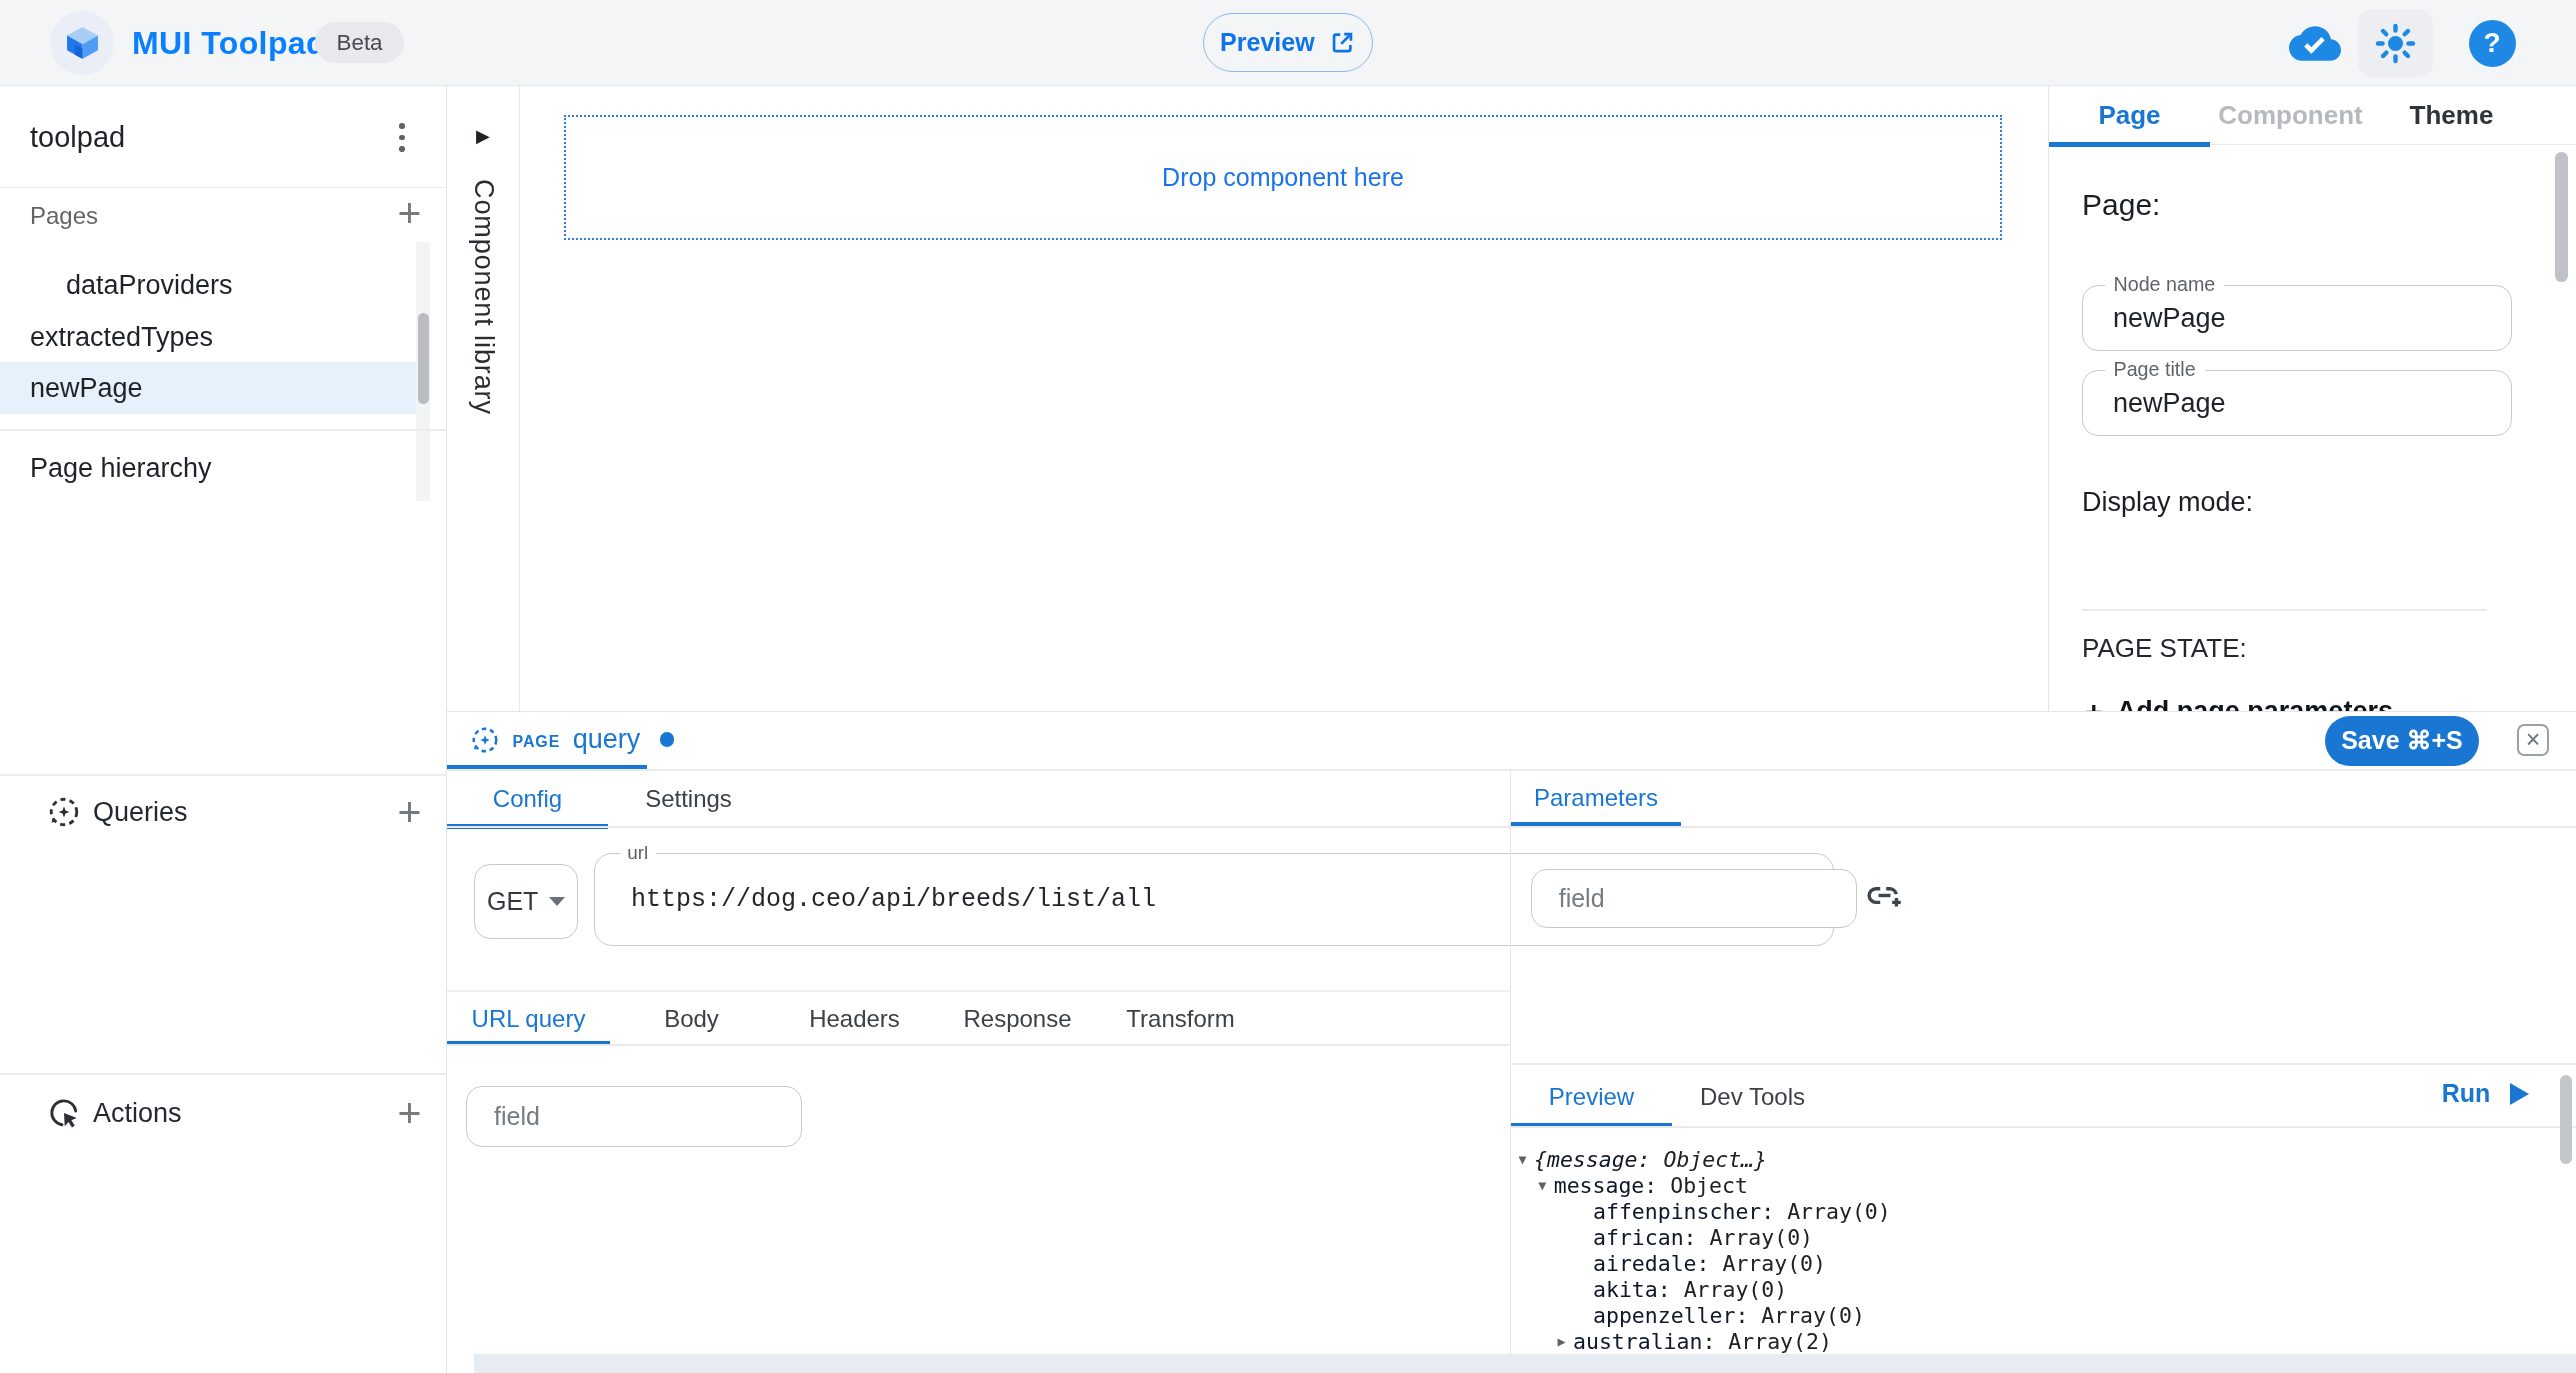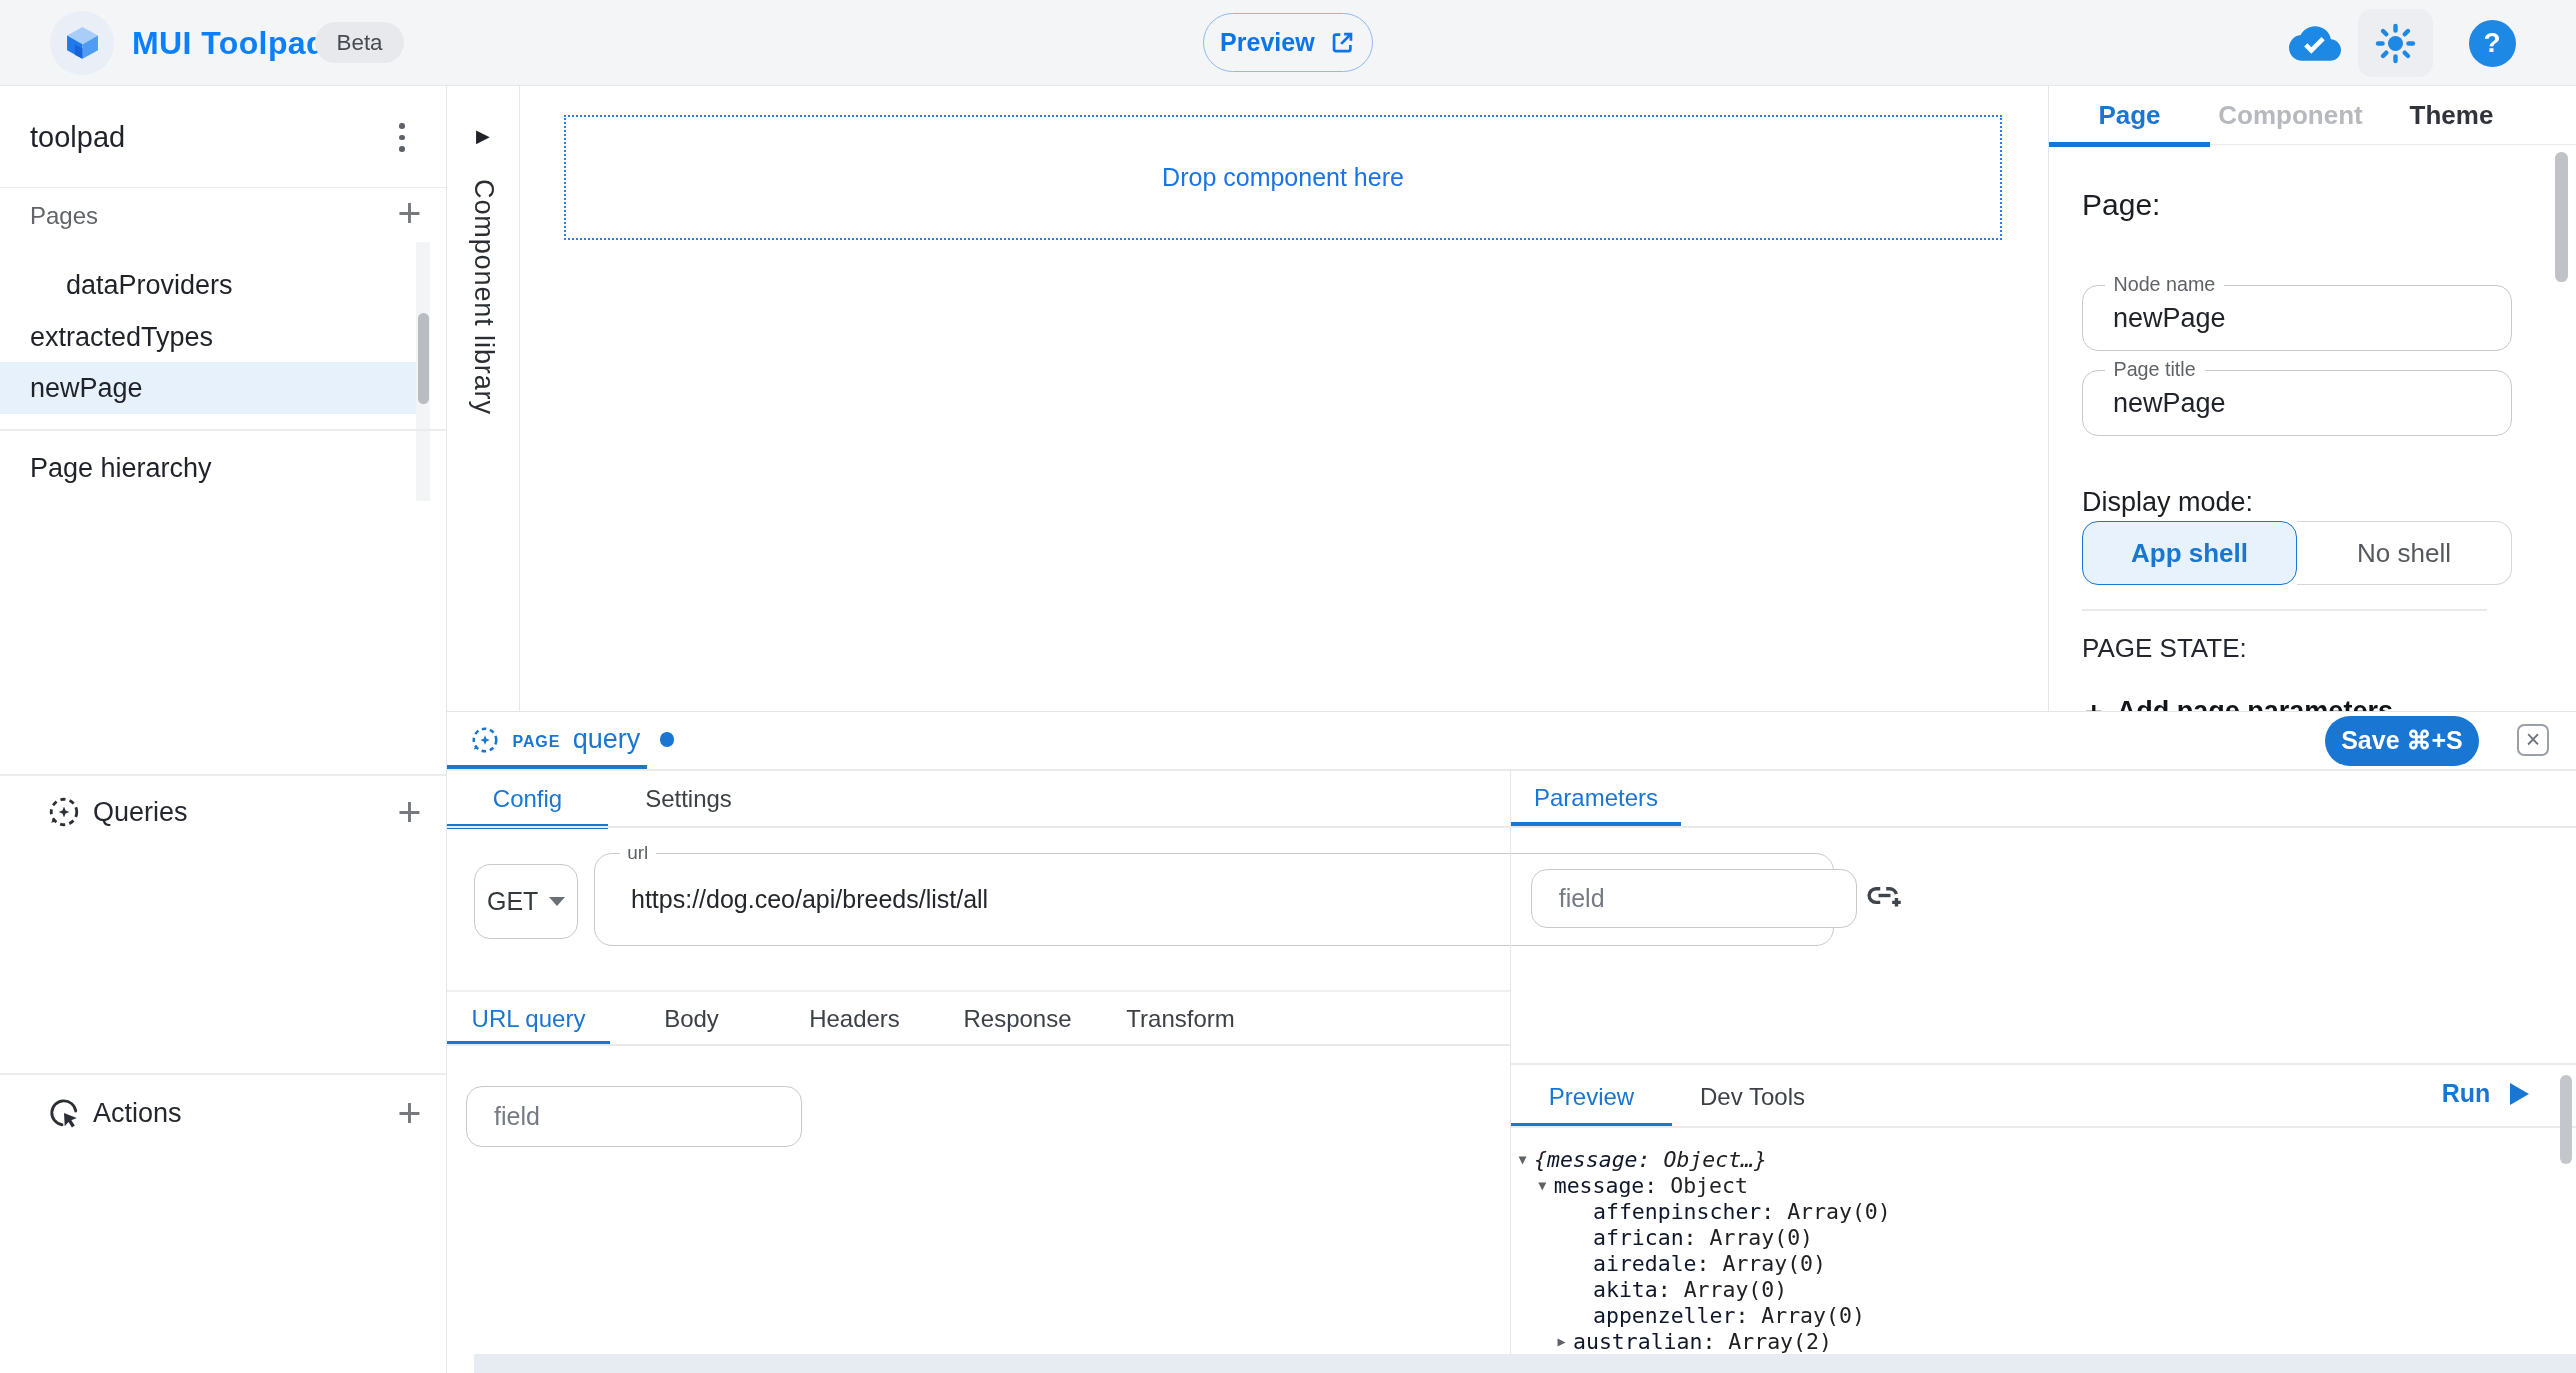--- a/index.html
+++ b/index.html
@@ -120,21 +120,21 @@
   .left-pane { position:absolute; left:0; top:116px; width:1063px; bottom:0; }
   .method-box { position:absolute; left:27px; top:36px; width:104px; height:75px; border:1.8px solid #c6c9ce;
     border-radius:16px; display:flex; align-items:center; justify-content:center; gap:10.7px; cursor:pointer; }
   .method-box span { font-size:25px; color:#33383f; }
   .caret { width:0; height:0; border-left:8px solid transparent; border-right:8px solid transparent;
     border-top:9.8px solid #6b7076; }
   .url-box { position:absolute; left:147px; top:25px; width:1240px; height:93px; border:1.8px solid #c6c9ce;
     border-radius:18px; background:#fff; }
   .url-box label { position:absolute; top:-12.5px; left:25px; background:#fff; padding:0 7.2px; font-size:19px; color:#5f6368; }
   .url-box input { width:100%; height:100%; border:none; outline:none; background:transparent;
-    font-size:25px; color:#23262b; padding-left:36px; font-family:Liberation Sans, sans-serif; }
+    font-size:25px; color:#23262b; padding-left:36px; font-family:Liberation Mono, monospace; }
   .link-ico { position:absolute; left:1417px; top:47px; width:41px; height:41px; color:#3f454d; cursor:pointer; }
   .req-tabs-topline { position:absolute; left:0; top:162px; width:100%; height:1.8px; background:#f0f0f2; }
   .req-tabs { position:absolute; left:0; top:164px; height:54px; display:flex; }
   .req-tab { width:163px; display:flex; align-items:center; justify-content:center; font-size:24px;
     color:#3c4147; cursor:pointer; }
   .req-tab.active { color:#1976d2; }
   .req-indicator { position:absolute; left:0; top:213px; width:163px; height:4.5px; background:#1976d2; }
   .req-border { position:absolute; left:0; top:216px; width:100%; height:1.8px; background:#e9eaec; }
   .field-box { position:absolute; border:1.8px solid #c6c9ce; border-radius:16px; background:#fff; }
   .field-box input { width:100%; height:100%; border:none; outline:none; background:transparent;
@@ -293,24 +293,20 @@
   <div class="fld" style="top:199px;">
     <label>Node name</label>
     <input type="text" value="newPage" style="">
   </div>
   <div class="fld" style="top:284px;">
     <label>Page title</label>
     <input type="text" value="newPage" style="">
   </div>
 
   <div class="display-label">Display mode:</div>
-  <div class="toggle-group">
-    <div class="tg-btn sel">App shell</div>
-    <div class="tg-btn unsel">No shell</div>
-  </div>
 
   <div class="insp-divider"></div>
   <div class="page-state">PAGE STATE:</div>
   <div class="add-params">
     <span class="plus-glyph"></span>
     <span>Add page parameters</span>
   </div>
   <div class="insp-scroll-thumb"></div>
 </div>
 

